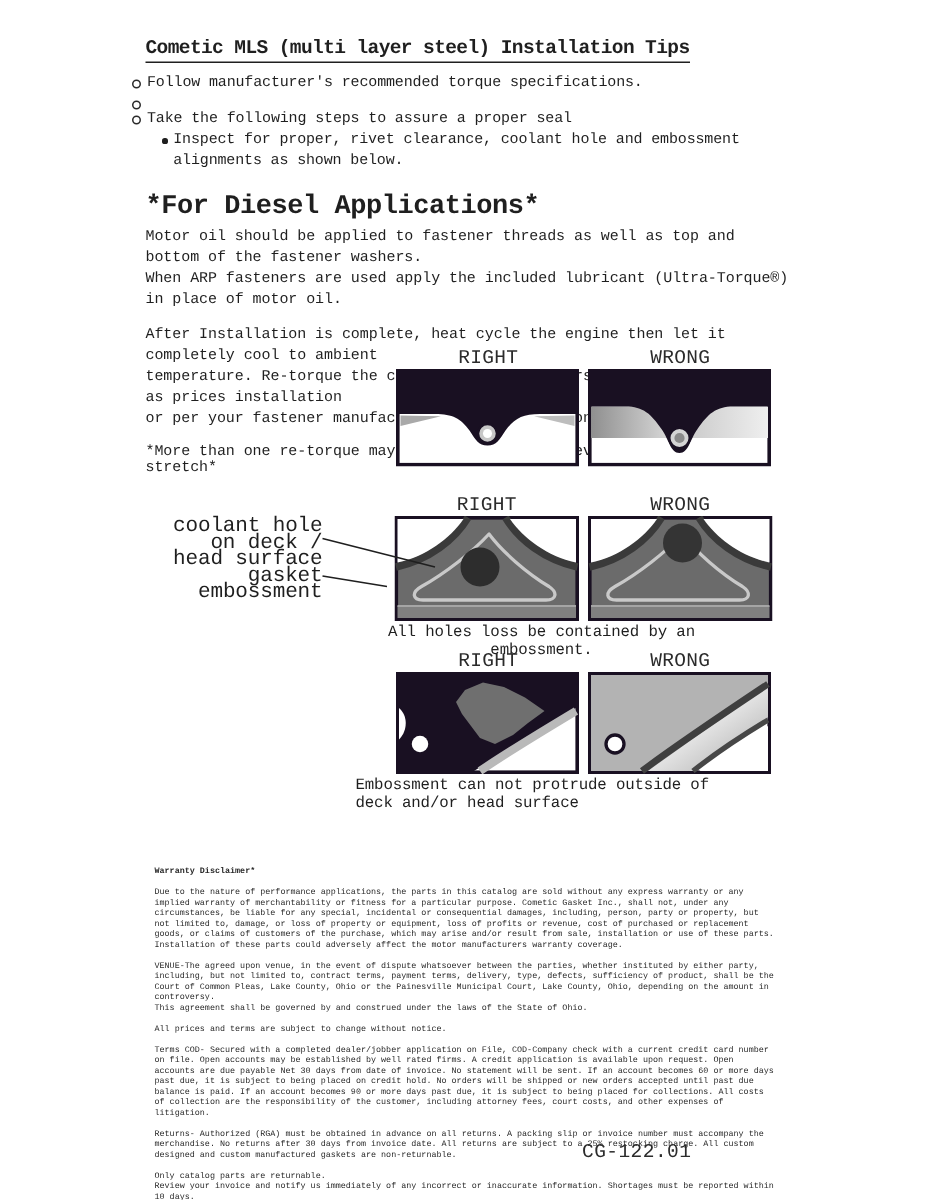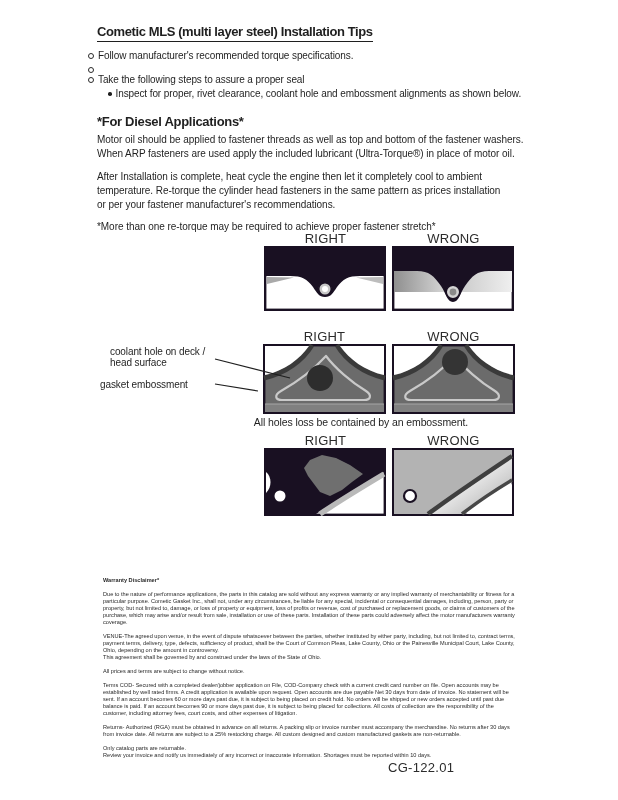--- a/index.html
+++ b/index.html
@@ -1,40 +1,40 @@
 <!DOCTYPE html>
 <html><head>
 <meta charset="utf-8">
 <style>
   html,body{margin:0;padding:0;background:#ffffff;}
   #page{position:relative;width:618px;height:800px;background:#ffffff;overflow:hidden;
-        font-family:Liberation Sans, sans-serif;color:#1f1f1f;border-radius:31px;}
+        font-family:Liberation Mono, monospace;color:#1f1f1f;border-radius:31px;}
   
   .content{position:absolute;left:88px;top:22px;width:442px;}
   .title{display:inline-block;margin-left:9px;font-size:13px;font-weight:bold;
          letter-spacing:-0.4px;border-bottom:1.5px solid #1f1f1f;padding-bottom:2px;}
   .bullets{margin-top:7px;}
   .b-row{display:flex;align-items:flex-start;line-height:14px;font-size:10px;letter-spacing:-0.1px;}
   .b-mark{flex:0 0 auto;width:4px;height:4px;border:1px solid #2a2a2a;border-radius:50%;
           margin:4px 4px 0 0;}
   .sb-row{display:flex;align-items:flex-start;line-height:14px;font-size:10px;
           letter-spacing:-0.1px;margin-left:20px;}
   .sb-mark{flex:0 0 auto;width:3.5px;height:3.5px;background:#1f1f1f;border-radius:50%;
            margin:5px 4px 0 0;}
-  .diesel-head{margin:13px 0 4px 9px;font-size:13px;font-weight:bold;letter-spacing:-0.3px;}
+  .diesel-head{margin:13px 0 4px 9px;font-size:18px;font-weight:bold;letter-spacing:-0.3px;}
   .para{margin:0 0 9px 9px;font-size:10px;line-height:14px;letter-spacing:-0.05px;
         white-space:pre-line;}
   .note{margin:6px 0 0 9px;font-size:10px;letter-spacing:-0.05px;}
   
   .fig{position:absolute;width:123px;text-align:center;padding-left:28px;}
   .fig-label{font-size:13px;color:#2b2b2b;line-height:14px;letter-spacing:0.2px;}
   .fig svg{display:block;margin-top:0px;}
   .caption{position:absolute;font-size:10.5px;line-height:11.5px;letter-spacing:-0.1px;color:#1f1f1f;}
-  .side-label{position:absolute;font-size:10px;line-height:11px;letter-spacing:-0.1px;
-              color:#1f1f1f;}
+  .side-label{position:absolute;font-size:14px;line-height:11px;letter-spacing:-0.1px;
+              text-align:right;color:#1f1f1f;}
   .leader{position:absolute;left:213px;top:355px;}
   
   .disclaimer{position:absolute;left:103px;top:577px;width:414px;font-size:5.6px;
               line-height:7px;letter-spacing:0px;color:#2a2a2a;}
   .disclaimer .head{font-weight:bold;margin:0 0 7px 0;}
   .disclaimer p{margin:0;}
   .disclaimer p.gap{margin-top:7px;}
   .page-number{position:absolute;left:388px;top:760px;font-size:13px;letter-spacing:0.3px;
                color:#2b2b2b;}
 </style>
@@ -162,20 +162,21 @@
       </defs>
       <rect x="1.2" y="1.2" width="119.6" height="65.6" fill="#ffffff" stroke="#191022" stroke-width="2.4"></rect>
       <path d="M2,2 H120 V30 C92,46 68,58 48,66 L2,66 Z" fill="#b3b3b3"></path>
       <path d="M120,10 C90,30 62,50 40,66 L70,66 C88,54 104,43 120,30 Z" fill="url(#g3w)"></path>
       <path d="M120,8 C90,28 60,48 36,66" stroke="#3f3f3f" stroke-width="4.5" fill="none"></path>
       <path d="M120,32 C100,44 84,55 70,66" stroke="#474747" stroke-width="3.5" fill="none"></path>
       <path d="M120,36 L120,66 H74 C90,55 105,45 120,36 Z" fill="#ffffff"></path>
       <circle cx="18" cy="48" r="6" fill="#ffffff" stroke="#191022" stroke-width="2.2"></circle>
     </svg>
   </div>
+  <div class="caption" style="left:237px;top:519px;max-width:248px;">Embossment can not protrude outside of deck and/or head surface</div>
 
   <div class="disclaimer">
     <p class="head">Warranty Disclaimer*</p>
     <p>Due to the nature of performance applications, the parts in this catalog are sold without any express warranty or any implied warranty of merchantability or fitness for a particular purpose.  Cometic Gasket Inc., shall not, under any circumstances, be liable for any special, incidental or consequential damages, including, person, party or property, but not limited to, damage, or loss of property or equipment, loss of profits or revenue, cost of purchased or replacement goods, or claims of customers of the purchase, which may arise and/or result from sale, installation or use of these parts.  Installation of these parts could adversely affect the motor manufacturers warranty coverage.</p>
     <p class="gap">VENUE-The agreed upon venue, in the event of dispute whatsoever between the parties, whether instituted by either party, including, but not limited to, contract terms, payment terms, delivery, type, defects, sufficiency of product, shall be the Court of Common Pleas, Lake County, Ohio or the Painesville Municipal Court, Lake County, Ohio, depending on the amount in controversy.</p>
     <p>This agreement shall be governed by and construed under the laws of the State of Ohio.</p>
     <p class="gap">All prices and terms are subject to change without notice.</p>
     <p class="gap">Terms COD- Secured with a completed dealer/jobber application on File, COD-Company check with a current credit card number on file.  Open accounts may be established by well rated firms.  A credit application is available upon request.  Open accounts are due payable Net 30 days from date of invoice.  No statement will be sent.  If an account becomes 60 or more days past due, it is subject to being placed on credit hold.  No orders will be shipped or new orders accepted until past due balance is paid.  If an account becomes 90 or more days past due, it is subject to being placed for collections.  All costs of collection are the responsibility of the customer, including attorney fees, court costs, and other expenses of litigation.</p>
     <p class="gap">Returns- Authorized (RGA) must be obtained in advance on all returns.  A packing slip or invoice number must accompany the merchandise.  No returns after 30 days from invoice date.  All returns are subject to a 25% restocking charge.  All custom designed and custom manufactured gaskets are non-returnable.</p>
     <p class="gap">Only catalog parts are returnable.</p>

